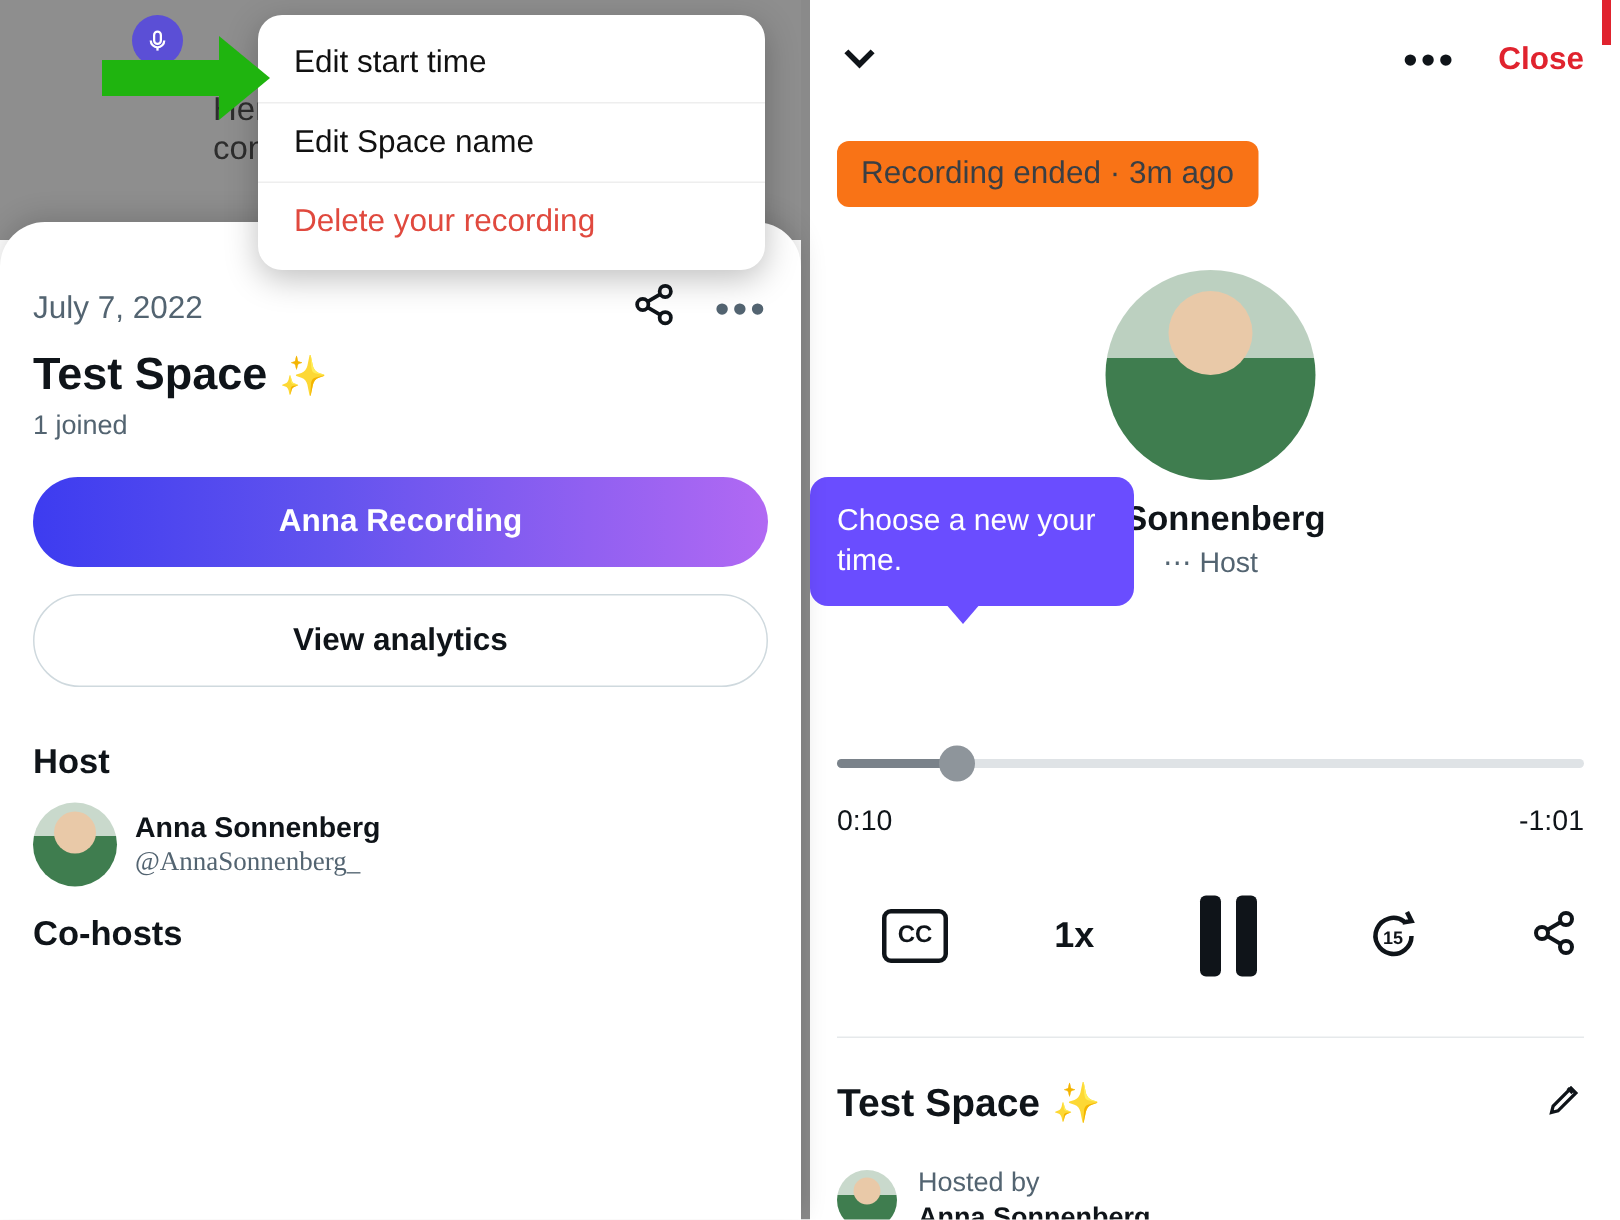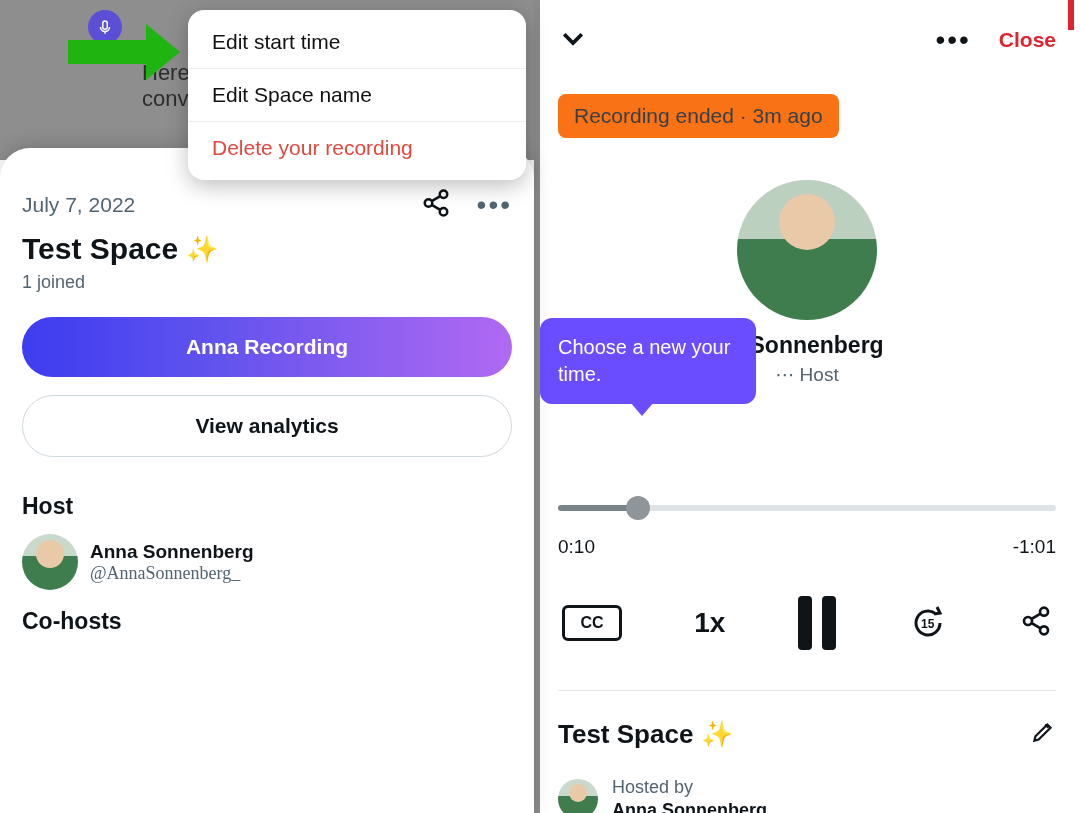--- a/index.html
+++ b/index.html
@@ -51,21 +51,21 @@
   .mic-badge svg { width: 18px; height: 18px; stroke: #fff; fill: none; }
   .deep-text {
     position: absolute;
     top: 60px; left: 112px;
     font-size: 22px;
     color: #2d2d2d;
   }
   
   .dropdown {
     position: absolute;
-    top: 10px; left: 188px;
+    top: 10px; left: 172px;
     width: 338px;
     background: #fff;
     border-radius: 16px;
     box-shadow: 0 6px 22px rgba(0,0,0,0.25);
     z-index: 30;
     padding: 6px 0;
   }
   .dropdown-item {
     padding: 14px 24px;
     font-size: 21px;
@@ -322,28 +322,29 @@
   }
   
   .controls {
     display:flex;
     align-items:center;
     justify-content: space-between;
     margin-top: 38px;
     padding: 0 4px;
   }
   .cc-box {
-    width: 60px; height: 36px;
+    width: 44px; height: 36px;
     border: 3px solid #0f1419;
     border-radius: 6px;
     display:flex; align-items:center; justify-content:center;
     font-size: 16px; font-weight:800;
     cursor:pointer;
-  }
-  .speed { font-size: 28px; font-weight:800; cursor:pointer; }
+    margin-left:26px;
+  }
+  .speed { font-size: 24px; font-weight:800; cursor:pointer; }
   .pause { display:flex; gap:10px; cursor:pointer; }
   .pause-bar { width:14px; height:54px; background:#0f1419; border-radius:4px; }
   .skip15 {
     position:relative;
     width:40px; height:40px;
     cursor:pointer;
     display:flex; align-items:center; justify-content:center;
   }
   .skip15 svg { width:40px; height:40px; }
   .share2 svg { width:32px; height:32px; }

